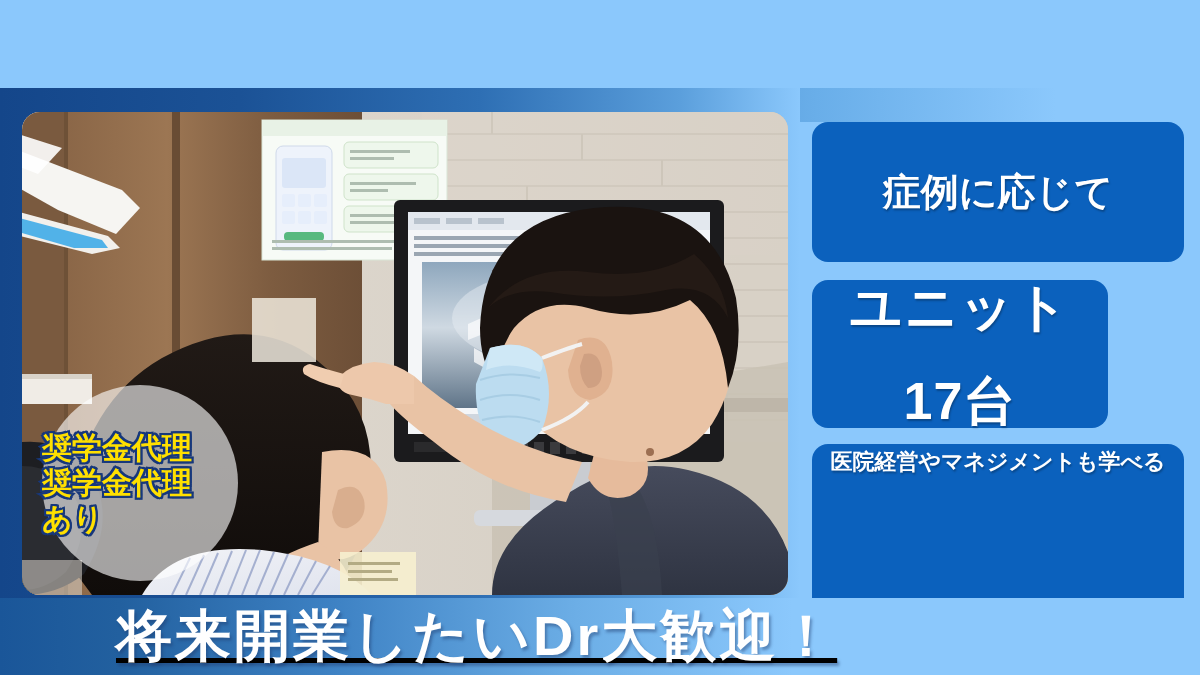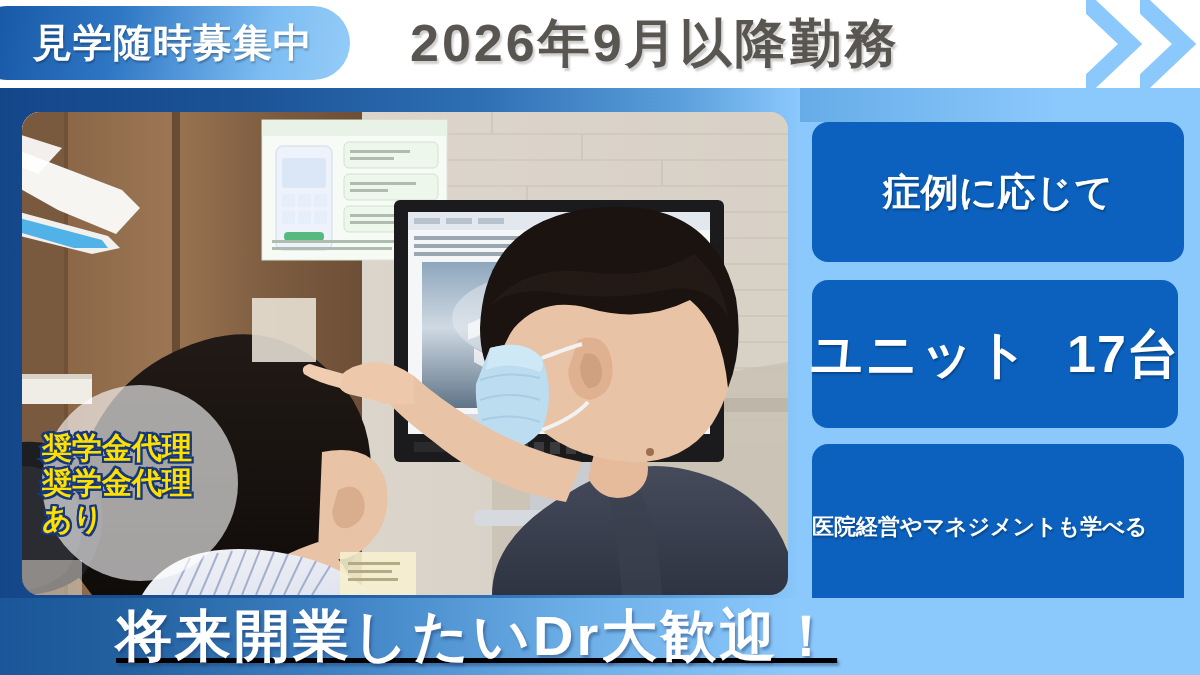--- a/index.html
+++ b/index.html
@@ -140,21 +140,21 @@
       -2px -2px #17387C, 2px -2px #17387C, -2px 2px #17387C, 2px 2px #17387C;
   }
 
   
   .box {
     position: absolute;
     background: #0B61BD;
     border-radius: 16px;
     box-sizing: border-box;
     display: flex;
-    flex-direction: row;
+    flex-direction: column;
     align-items: center;
     justify-content: center;
     gap: 36px;
   }
   .box-line {
     color: #ffffff;
     font-weight: bold;
     white-space: nowrap;
     text-shadow: 1px 2px 2px rgba(0,0,0,0.28);
     line-height: 1.12;
@@ -164,21 +164,21 @@
     left: 812px;
     top: 122px;
     width: 372px;
     height: 140px;
   }
   .box-assign .box-line { font-size: 38px; }
 
   .box-units {
     left: 812px;
     top: 280px;
-    width: 366px;
+    width: 296px;
     height: 148px;
   }
   .box-units .box-line-1 { font-size: 52px; letter-spacing: 2px; }
   .box-units .box-line-2 { font-size: 52px; letter-spacing: 1px; }
 
   .box-startup {
     left: 812px;
     top: 444px;
     width: 372px;
     height: 160px;
@@ -209,39 +209,20 @@
     white-space: nowrap;
     margin-left: 116px;
     text-shadow: 2px 3px 3px rgba(30,60,110,0.45);
   }
 </style>
 </head>
 <body>
 
 <div class="banner">
 
-  <div class="header">
-
-    <div class="header-pill">
-      <span class="header-pill-label">見学随時募集中</span>
-    </div>
-
-    <div class="header-main-text">2026年9月以降勤務</div>
-
-    <div class="chev chev-1">
-      <svg width="56" height="88" viewBox="0 0 56 88">
-        <polygon points="2,6 6,6 46,44 6,82 2,82 42,44" fill="#8BC8FC" stroke="#8BC8FC" stroke-width="14" stroke-linejoin="miter"></polygon>
-      </svg>
-    </div>
-    <div class="chev chev-2">
-      <svg width="56" height="88" viewBox="0 0 56 88">
-        <polygon points="2,6 6,6 46,44 6,82 2,82 42,44" fill="#8BC8FC" stroke="#8BC8FC" stroke-width="14" stroke-linejoin="miter"></polygon>
-      </svg>
-    </div>
-  </div>
 
   <div class="band"></div>
 
   <div class="left-panel"></div>
 
   <div class="photo">
     <svg width="766" height="483" viewBox="0 0 766 483" role="img">
       <defs>
         <linearGradient id="wall" x1="0" y1="0" x2="1" y2="0">
           <stop offset="0" stop-color="#e2dcd3"></stop>

